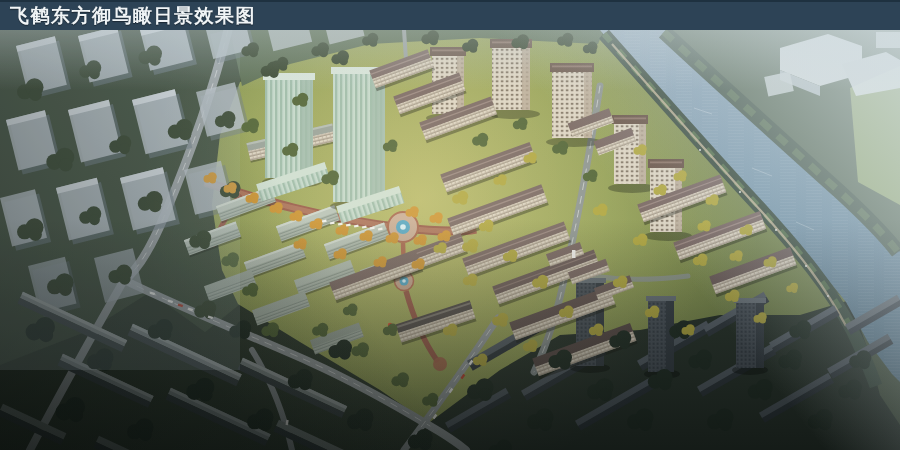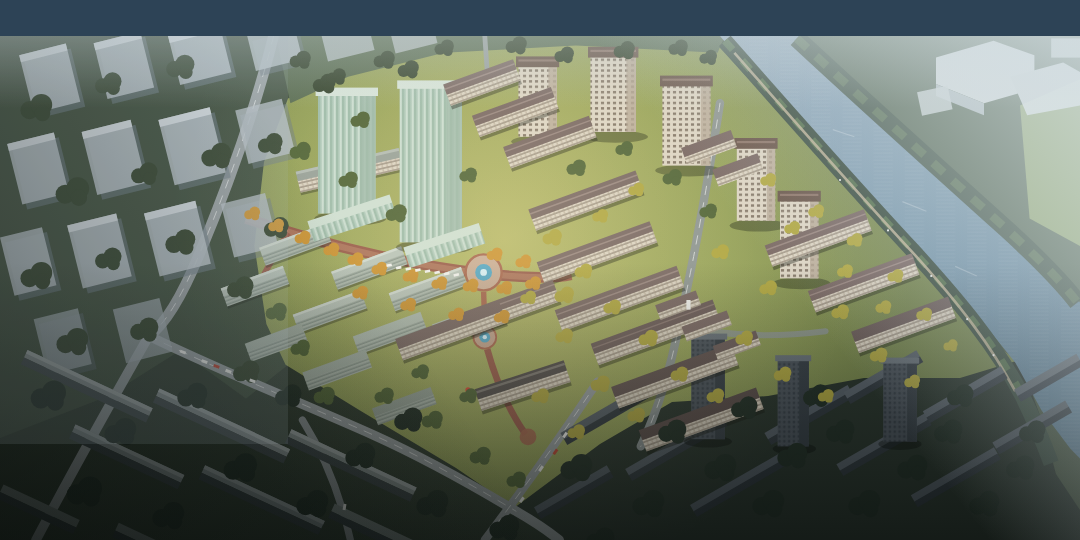--- a/index.html
+++ b/index.html
@@ -10,20 +10,23 @@
   .title-bar .title{color:#f0f4f6;font-size:19px;font-weight:bold;letter-spacing:1.5px;
                     padding-left:10px;line-height:28px;white-space:nowrap;
                     text-shadow:0 1px 1px rgba(0,0,0,.4);}
   .render-area{position:absolute;top:30px;left:0;width:900px;height:420px;}
   svg{display:block;}
 </style>
 </head>
 <body>
 
 <div class="screen">
+  <div class="title-bar">
+    <span class="title">飞鹤东方御鸟瞰日景效果图</span>
+  </div>
 
   <div class="render-area">
   <svg width="900" height="420" viewBox="0 0 900 420">
     <defs>
       <linearGradient id="waterG" x1="0" y1="0" x2="0.6" y2="1">
         <stop offset="0" stop-color="#97adbe"></stop>
             <stop offset="0.55" stop-color="#7b99ac"></stop>
             <stop offset="1" stop-color="#5f8096"></stop>
       </linearGradient>
       <radialGradient id="siteG" gradientUnits="userSpaceOnUse" cx="420" cy="170" r="340">

